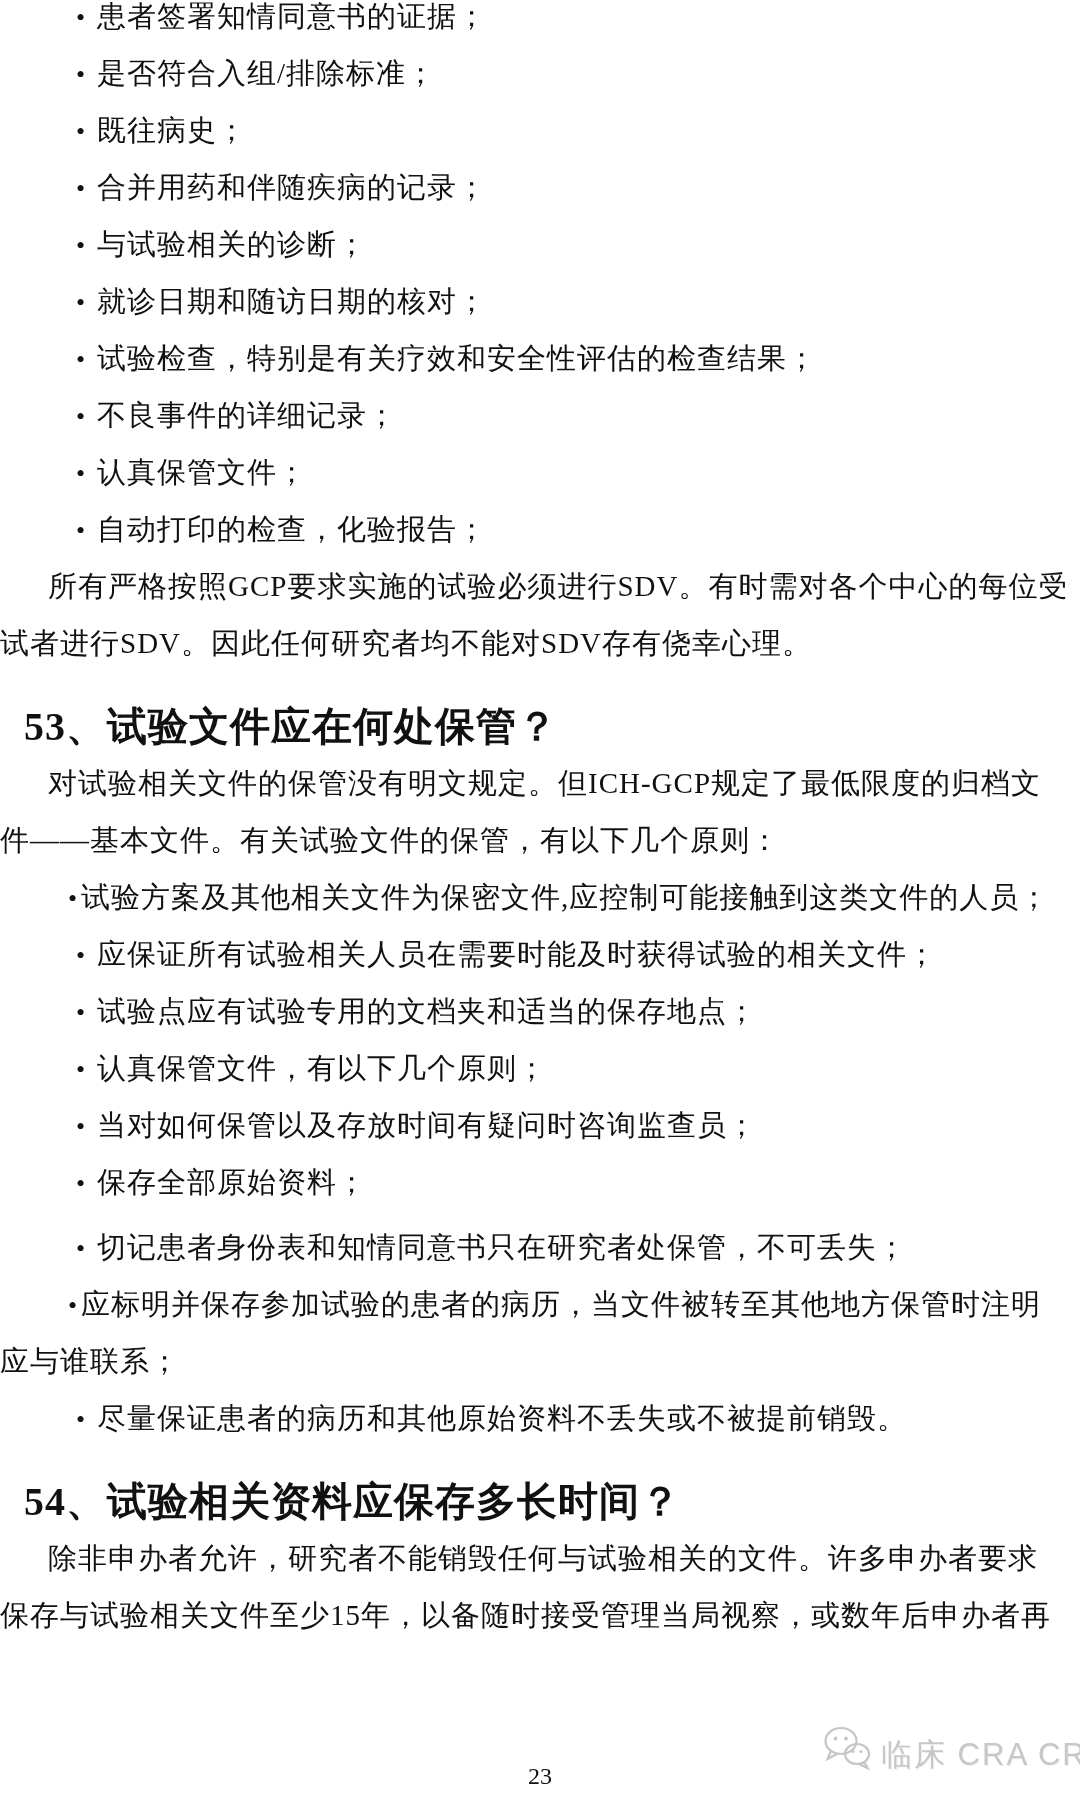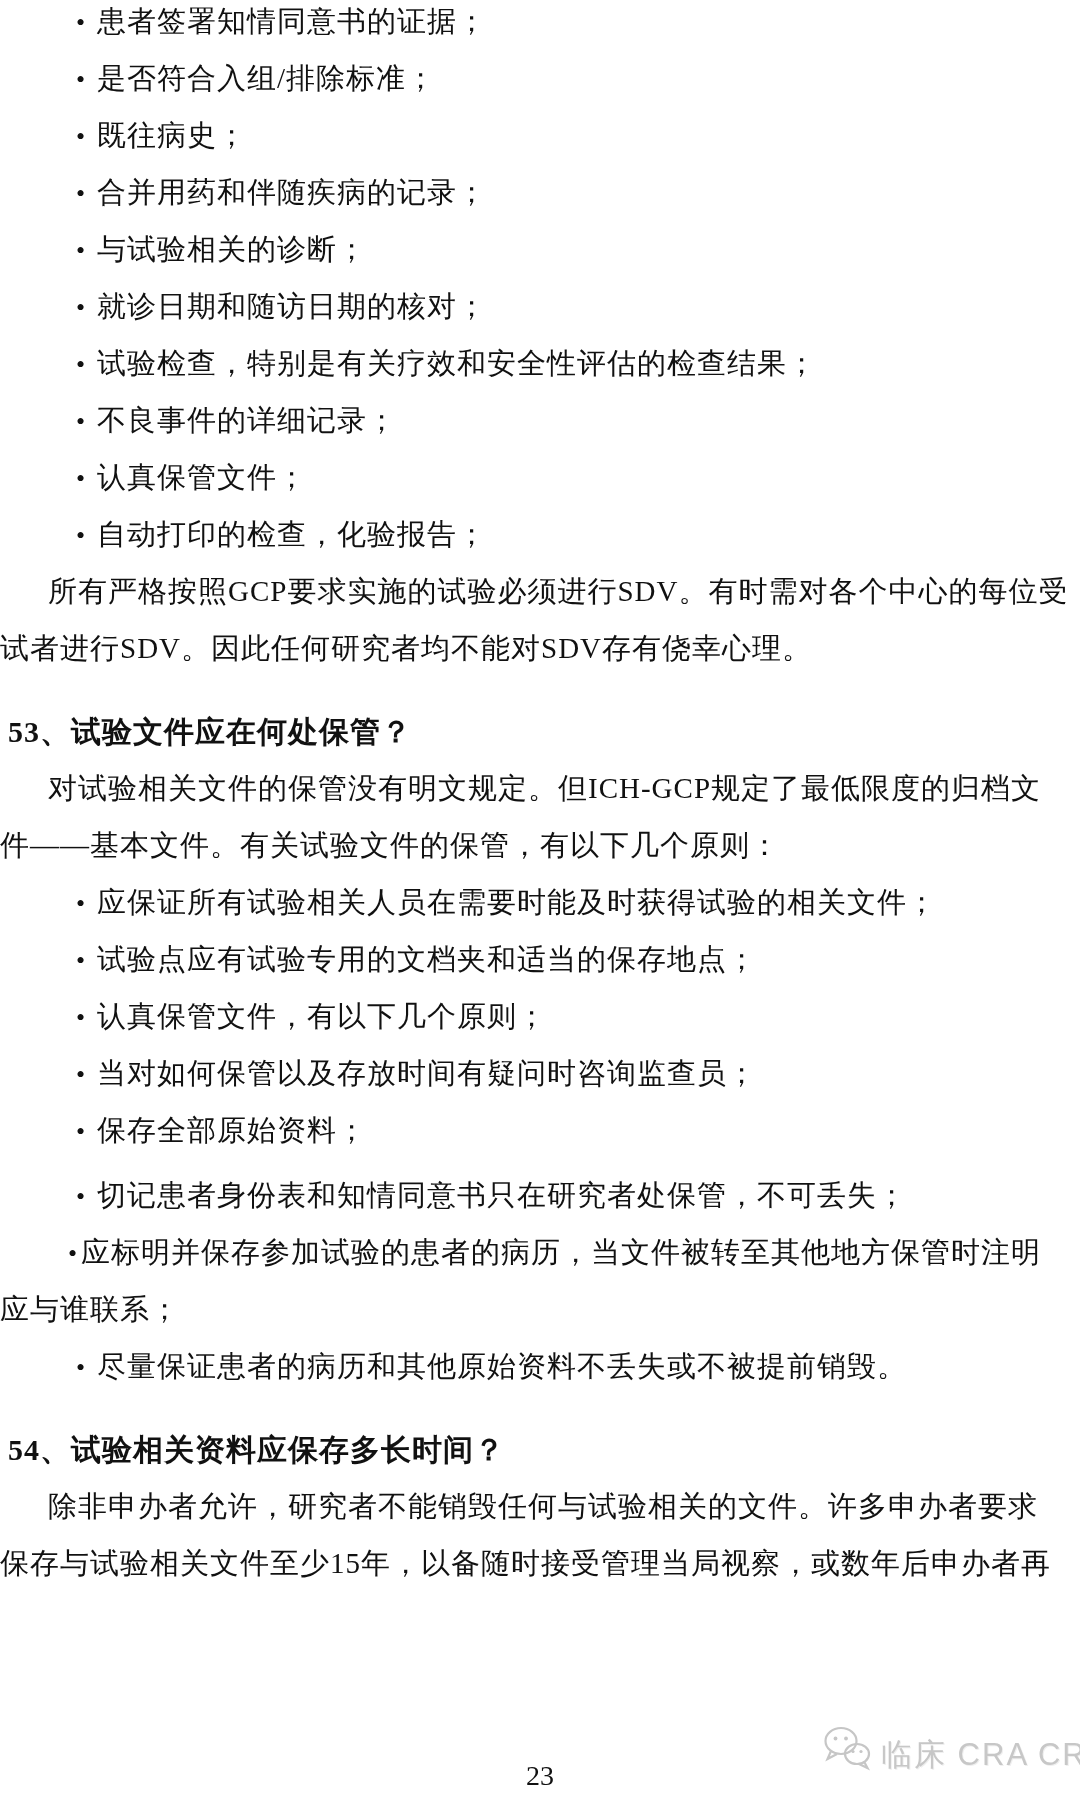--- a/index.html
+++ b/index.html
@@ -9,41 +9,41 @@
     height: 1801px;
     background: #ffffff;
     color: #111111;
     font-family: "Liberation Serif", "DejaVu Serif", serif;
     font-size: 29px;
     letter-spacing: 1px;
     overflow: hidden;
   }
   .line {
     height: 57px;
-    line-height: 43px;
+    line-height: 33px;
     white-space: nowrap;
   }
   .indent-bullet { padding-left: 76px; }
   .indent-bullet-tight { padding-left: 68px; }
   .indent-para { padding-left: 48px; }
   .indent-cont { }
   .bullet {
     display: inline-block;
     width: 21px;
     font-size: 26px;
   }
   .bullet-tight {
     display: inline-block;
     width: 13px;
     font-size: 26px;
   }
   .heading {
     margin: 26px 0 0 0;
-    padding-left: 8px;
-    font-size: 30px;
+    padding-left: 24px;
+    font-size: 40px;
     font-weight: 700;
     letter-spacing: 1px;
   }
   .gap-small { margin-top: 8px; }
   .watermark {
     position: absolute;
     left: 822px;
     top: 1724px;
     display: flex;
     align-items: center;
@@ -55,21 +55,21 @@
     white-space: nowrap;
     text-shadow: 1px 1px 0 #efefef;
   }
   .watermark .wicon { margin-right: 9px; flex: 0 0 auto; }
   .page-number {
     position: absolute;
     left: 0;
     top: 1756px;
     width: 100%;
     text-align: center;
-    font-size: 28px;
+    font-size: 24px;
     letter-spacing: 0;
     line-height: 40px;
   }
 </style>
 </head>
 <body>
 
 <div class="page">
 
   <div class="line indent-bullet"><span class="bullet">•</span><span>患者签署知情同意书的证据；</span></div>
@@ -83,20 +83,21 @@
   <div class="line indent-bullet"><span class="bullet">•</span><span>认真保管文件；</span></div>
   <div class="line indent-bullet"><span class="bullet">•</span><span>自动打印的检查，化验报告；</span></div>
 
   <div class="line indent-para">所有严格按照GCP要求实施的试验必须进行SDV。有时需对各个中心的每位受</div>
   <div class="line indent-cont">试者进行SDV。因此任何研究者均不能对SDV存有侥幸心理。</div>
 
   <h2 class="line heading">53、试验文件应在何处保管？</h2>
   <div class="line indent-para">对试验相关文件的保管没有明文规定。但ICH-GCP规定了最低限度的归档文</div>
   <div class="line indent-cont">件——基本文件。有关试验文件的保管，有以下几个原则：</div>
 
+  <div class="line indent-bullet-tight"><span class="bullet-tight">•</span><span>试验方案及其他相关文件为保密文件,应控制可能接触到这类文件的人员；</span></div>
   <div class="line indent-bullet"><span class="bullet">•</span><span>应保证所有试验相关人员在需要时能及时获得试验的相关文件；</span></div>
   <div class="line indent-bullet"><span class="bullet">•</span><span>试验点应有试验专用的文档夹和适当的保存地点；</span></div>
   <div class="line indent-bullet"><span class="bullet">•</span><span>认真保管文件，有以下几个原则；</span></div>
   <div class="line indent-bullet"><span class="bullet">•</span><span>当对如何保管以及存放时间有疑问时咨询监查员；</span></div>
   <div class="line indent-bullet"><span class="bullet">•</span><span>保存全部原始资料；</span></div>
   <div class="line indent-bullet gap-small"><span class="bullet">•</span><span>切记患者身份表和知情同意书只在研究者处保管，不可丢失；</span></div>
   <div class="line indent-bullet-tight"><span class="bullet-tight">•</span><span>应标明并保存参加试验的患者的病历，当文件被转至其他地方保管时注明</span></div>
   <div class="line indent-cont">应与谁联系；</div>
   <div class="line indent-bullet"><span class="bullet">•</span><span>尽量保证患者的病历和其他原始资料不丢失或不被提前销毁。</span></div>
 

